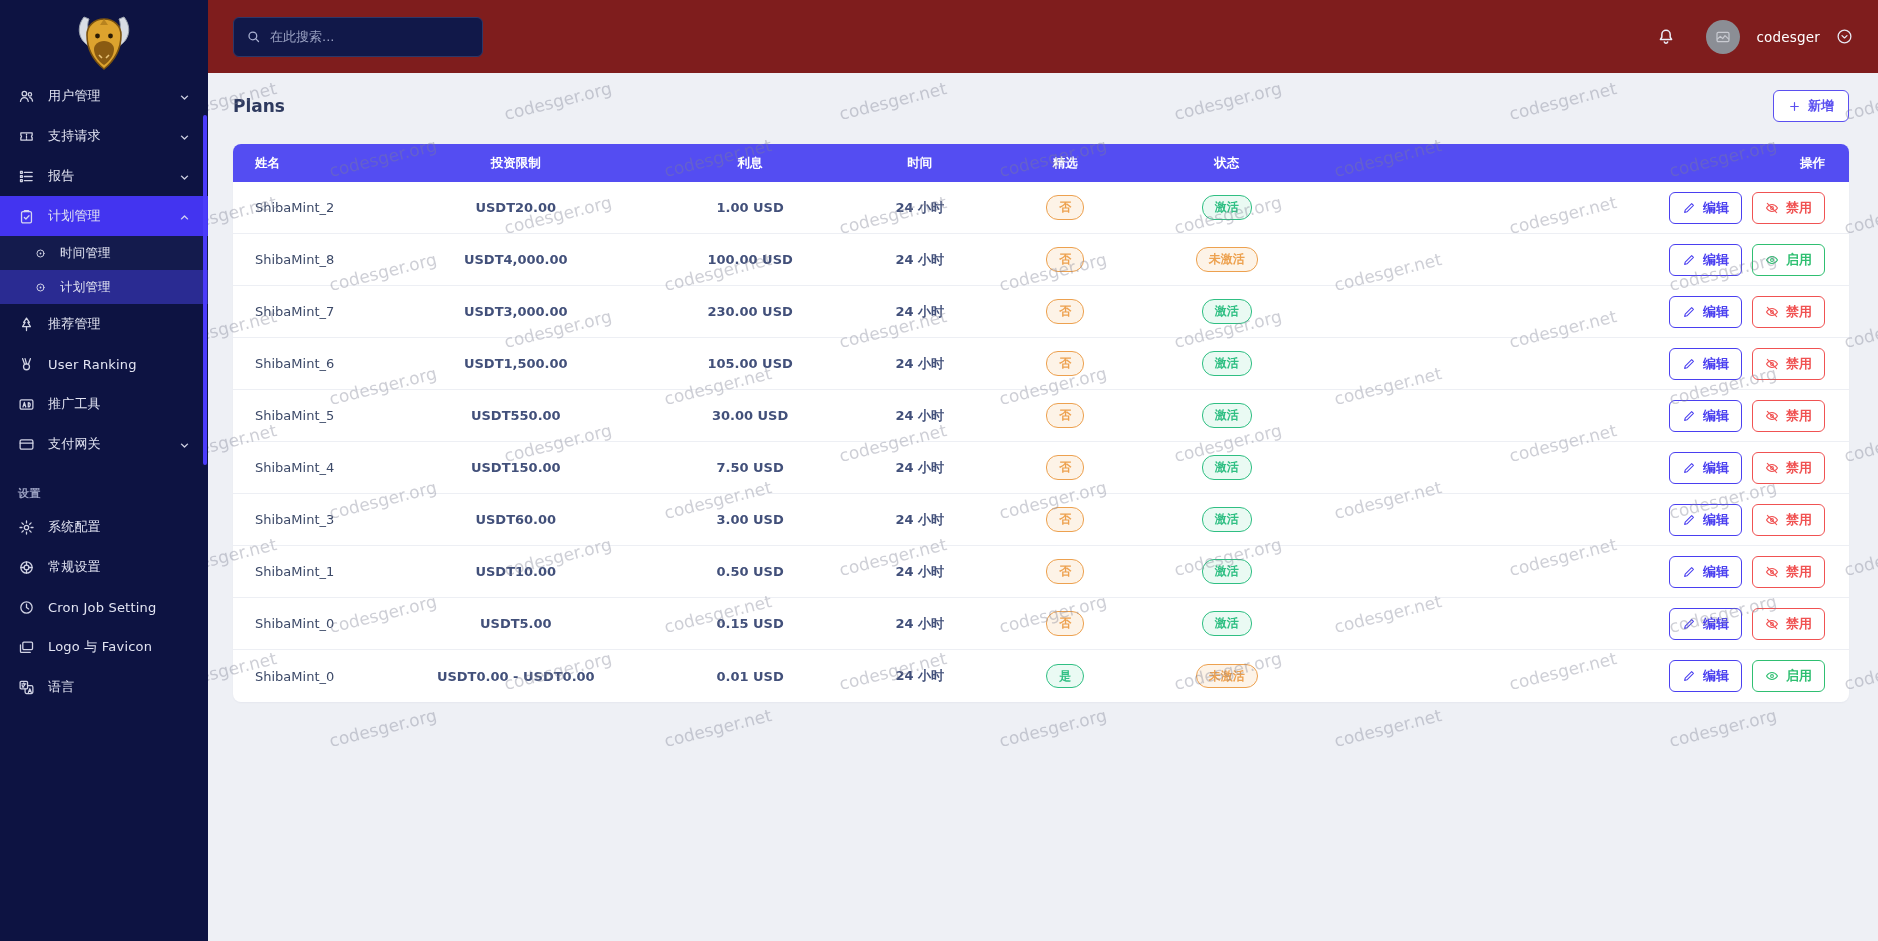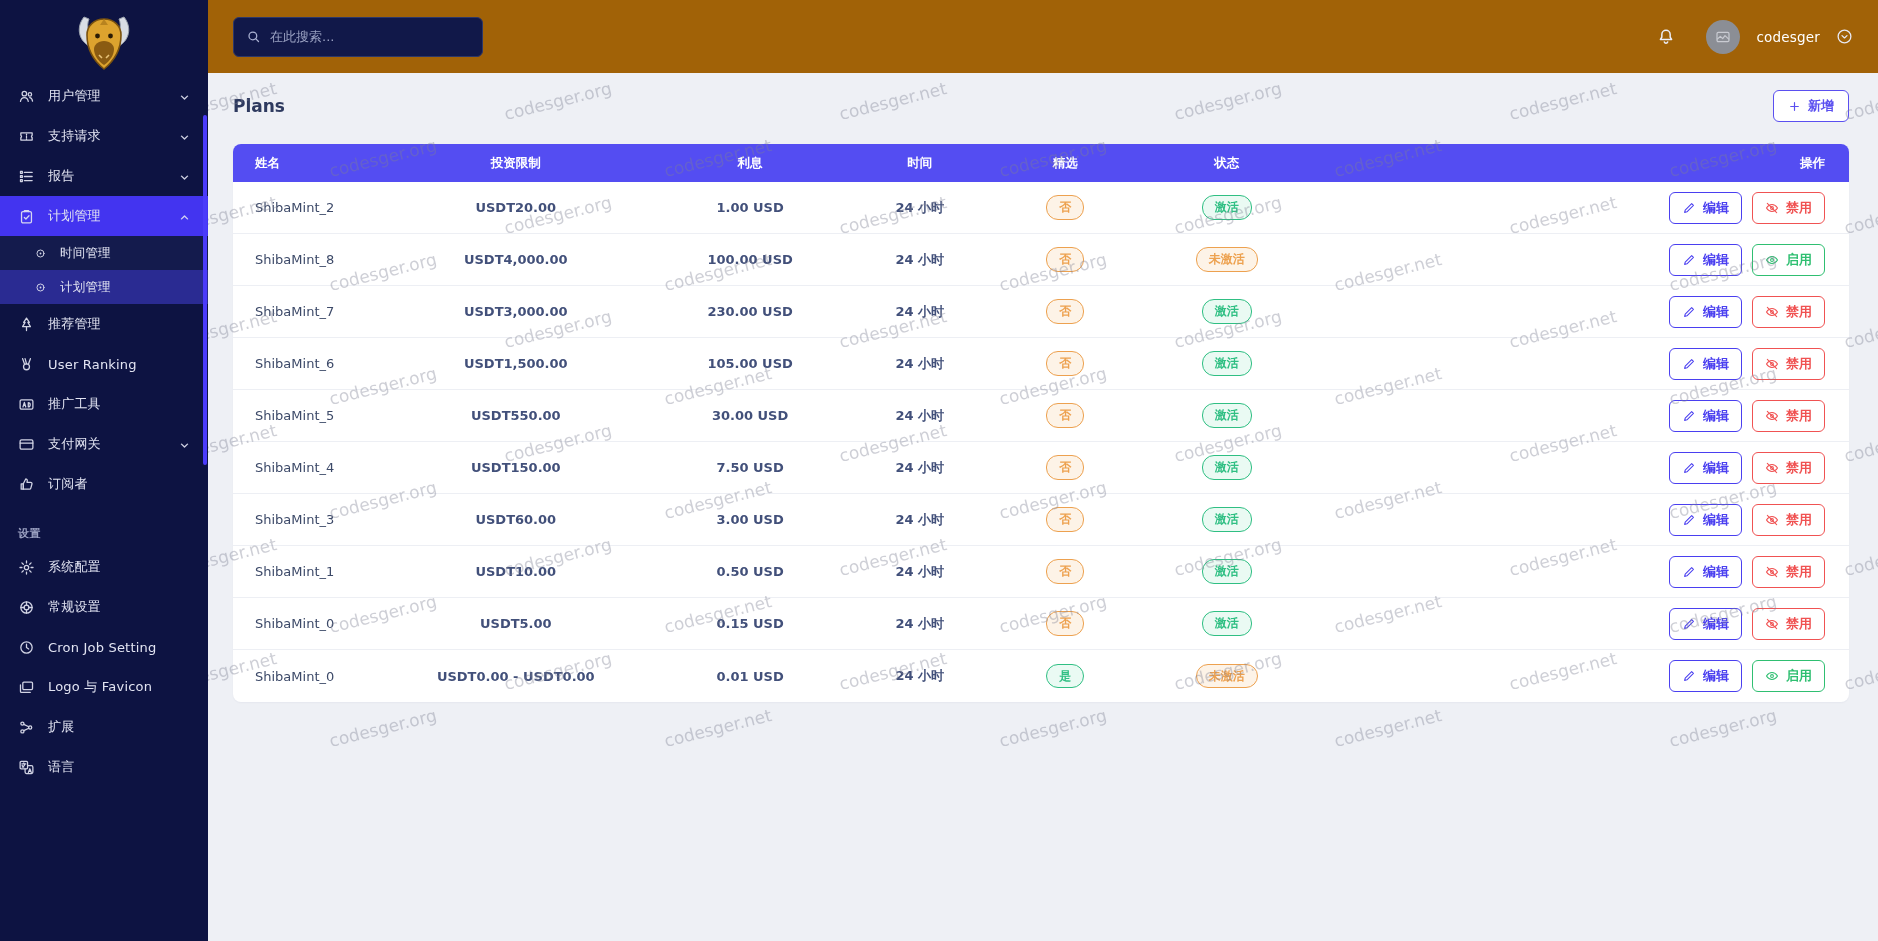--- a/index.html
+++ b/index.html
@@ -20,21 +20,21 @@
   .chev.up svg { transform:rotate(180deg); }
   .nav-item.active { background:#4334f0; }
   .nav-item.sub { height:34px; background:#141b4d; padding-left:34px; font-size:12.5px; }
   .nav-item.sub .icon { width:13px; height:13px; }
   .nav-item.sub.subactive { background:#2a2b92; }
   .nav-section { margin:22px 18px 6px; font-size:11px; font-weight:700; color:#9aa0c0; letter-spacing:.5px; }
   .side-scrollbar { position:absolute; top:115px; right:1px; width:4px; height:350px; background:#4b3bfa; border-radius:2px; z-index:4; }
 
   
   .main-col { flex:1; display:flex; flex-direction:column; min-width:0; }
-  .topbar { height:73px; background:#a16207; display:flex; align-items:center; padding:0 25px; flex-shrink:0; }
+  .topbar { height:73px; background:#7f1d1d; display:flex; align-items:center; padding:0 25px; flex-shrink:0; }
   .search-box { width:250px; height:40px; border:1px solid #2d3768; border-radius:6px; background:#111849; display:flex; align-items:center; padding:0 12px; gap:9px; }
   .search-box .icon { width:15px; height:15px; color:#aab1d2; }
   .search-box input { background:transparent; border:none; outline:none; color:#c3c9e2; font-size:13px; width:180px; font-family:inherit; }
   .search-box input::placeholder { color:#9aa1c2; }
   .top-right { margin-left:auto; display:flex; align-items:center; gap:16px; }
   .bell { width:20px; height:20px; color:#eceef8; cursor:pointer; }
   .bell svg { width:100%; height:100%; }
   .avatar { width:34px; height:34px; border-radius:50%; background:#8b8e95; display:flex; align-items:center; justify-content:center; color:#c9cbd2; margin-left:14px; }
   .avatar svg { width:16px; height:16px; }
   .username { color:#fff; font-size:13.5px; font-weight:400; letter-spacing:.2px; }
@@ -197,29 +197,20 @@
             <svg viewBox="0 0 24 24" fill="none" stroke="currentColor" stroke-width="1.8" stroke-linecap="round" stroke-linejoin="round">
               <rect x="3" y="5.5" width="18" height="13" rx="2"></rect>
               <path d="M3 10h18"></path>
             </svg>
           </span>
           <span class="nav-label">支付网关</span>
           <span class="chev down"><svg viewBox="0 0 24 24" fill="none" stroke="currentColor" stroke-width="3" stroke-linecap="round" stroke-linejoin="round">
               <path d="M5.5 9 12 15.5 18.5 9"></path>
             </svg></span>
         </div>
-        <div class="nav-item    ">
-    <span class="icon ">
-            <svg viewBox="0 0 24 24" fill="none" stroke="currentColor" stroke-width="1.8" stroke-linecap="round" stroke-linejoin="round">
-              <path d="M7.5 11l3.4-6.8c1.4 0 2.3 1 2.2 2.2L12.7 9H18a1.8 1.8 0 0 1 1.7 2.3l-1.6 5.8a2 2 0 0 1-1.9 1.5H7.5z"></path>
-              <path d="M7.5 11H4.5v7.6h3z"></path>
-            </svg>
-          </span>
-          <span class="nav-label">订阅者</span>
-        </div>
         <div class="nav-section">设置</div>
         <div class="nav-item    ">
     <span class="icon ">
             <svg viewBox="0 0 24 24" fill="none" stroke="currentColor" stroke-width="1.8" stroke-linecap="round" stroke-linejoin="round">
               <circle cx="12" cy="12" r="3.1"></circle>
               <path d="M12 2.8v2.8M12 18.4v2.8M2.8 12h2.8M18.4 12h2.8M5.5 5.5l2 2M16.5 16.5l2 2M18.5 5.5l-2 2M7.5 16.5l-2 2"></path>
             </svg>
           </span>
           <span class="nav-label">系统配置</span>
         </div>
@@ -243,31 +234,20 @@
           <span class="nav-label">Cron Job Setting</span>
         </div>
         <div class="nav-item    ">
     <span class="icon ">
             <svg viewBox="0 0 24 24" fill="none" stroke="currentColor" stroke-width="1.8" stroke-linecap="round" stroke-linejoin="round">
               <rect x="6.8" y="4.5" width="13.7" height="10.5" rx="1.5"></rect>
               <path d="M3.5 8.2v9.3A1.5 1.5 0 0 0 5 19h12.3"></path>
             </svg>
           </span>
           <span class="nav-label">Logo 与 Favicon</span>
-        </div>
-        <div class="nav-item    ">
-    <span class="icon ">
-            <svg viewBox="0 0 24 24" fill="none" stroke="currentColor" stroke-width="1.8" stroke-linecap="round" stroke-linejoin="round">
-              <circle cx="6.2" cy="6.5" r="2.2"></circle>
-              <circle cx="6.2" cy="17.5" r="2.2"></circle>
-              <circle cx="17.2" cy="12" r="2.2"></circle>
-              <path d="M8.2 7.6l7 3.3M8.2 16.4l7-3.3"></path>
-            </svg>
-          </span>
-          <span class="nav-label">扩展</span>
         </div>
         <div class="nav-item    ">
     <span class="icon ">
             <svg viewBox="0 0 24 24" fill="none" stroke="currentColor" stroke-width="1.8" stroke-linecap="round" stroke-linejoin="round">
               <rect x="3" y="3.5" width="10.5" height="10.5" rx="1.5"></rect>
               <path d="M5.5 7h5.5M8.2 5.4V7M6 11.5c1.6-.6 3.5-2.2 4-4.5M8 11.5C7.2 10.4 6.5 9.7 5.8 9.2"></path>
               <path d="M13.5 9.5h5.5a2 2 0 0 1 2 2v7a2 2 0 0 1-2 2h-7a2 2 0 0 1-2-2v-4.5"></path>
               <path d="M14.6 19l2.1-5.2L18.8 19M15.3 17.3h2.9"></path>
             </svg>
           </span>

